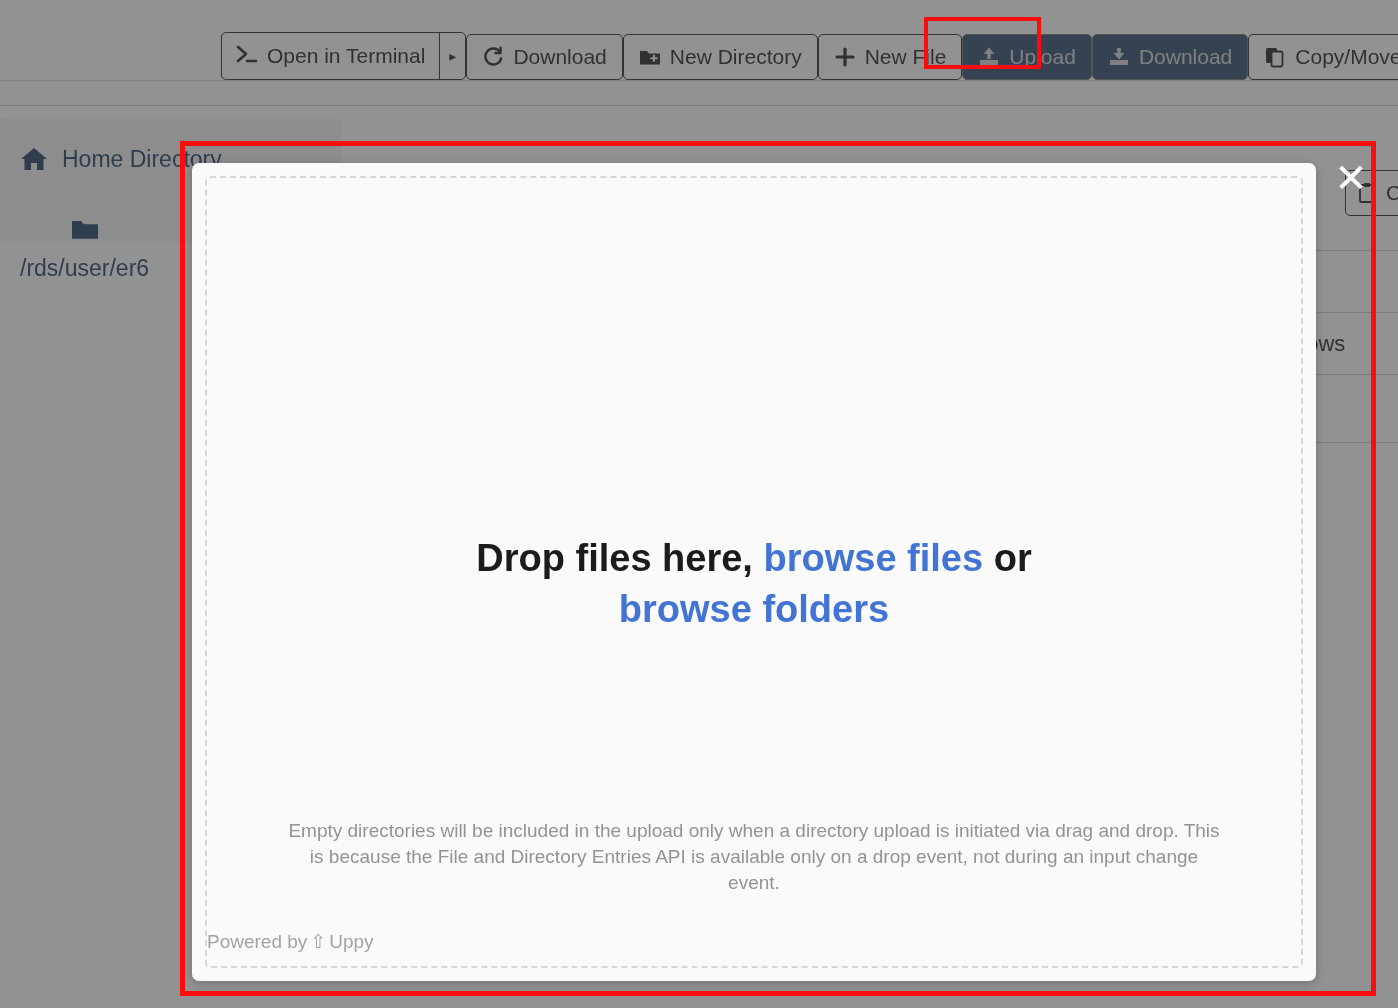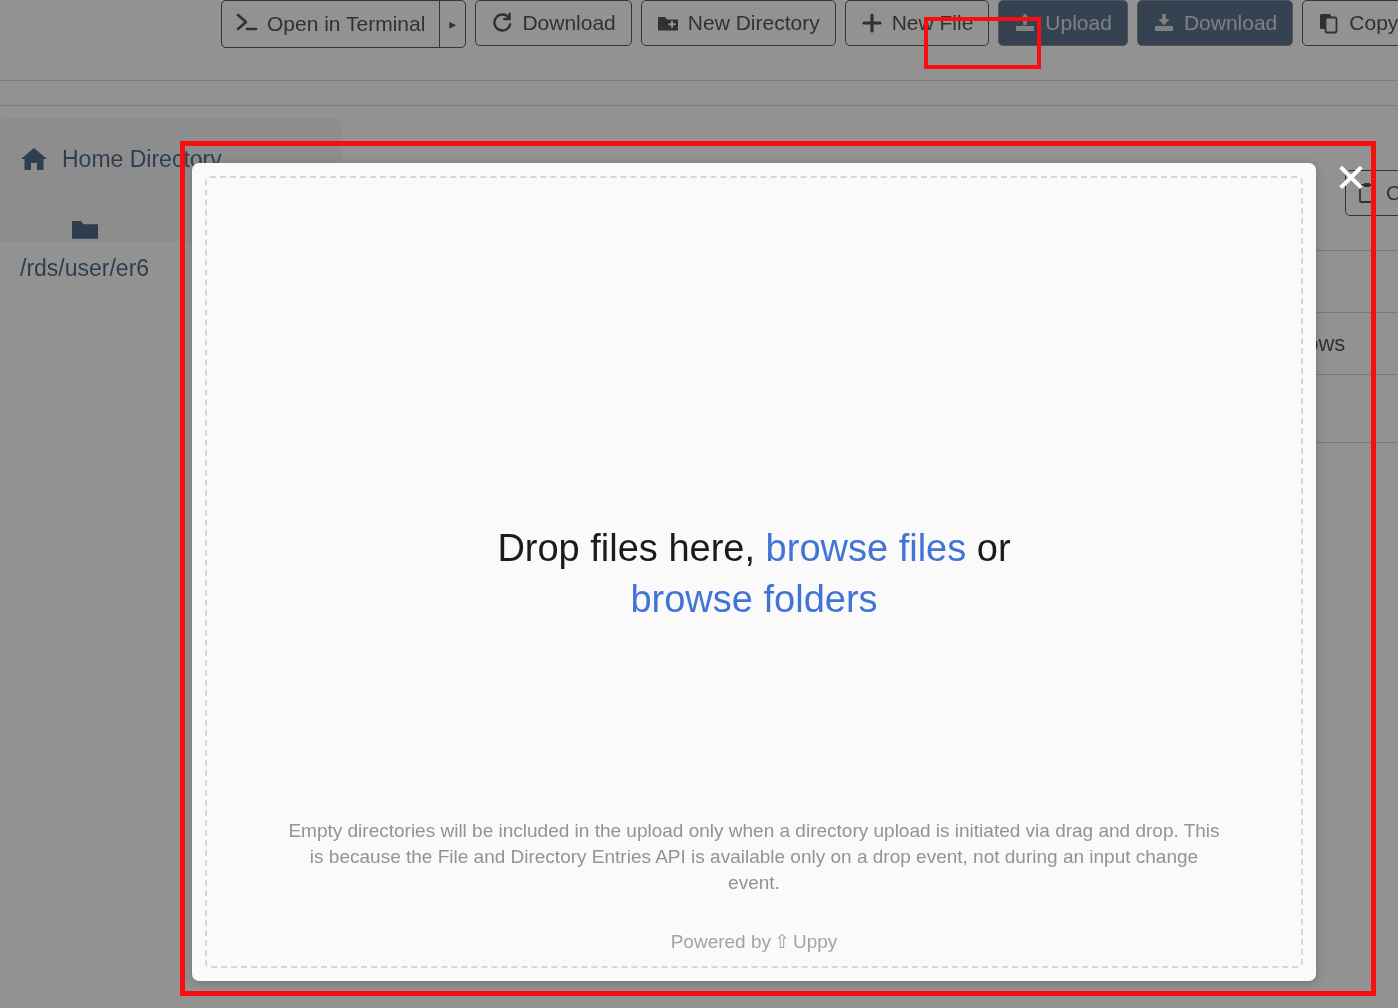--- a/index.html
+++ b/index.html
@@ -19,22 +19,21 @@
     background: #ffffff;
   }
 
   .toolbar {
     position: absolute;
     top: 0;
     left: 0;
     width: 1398px;
     height: 80px;
     display: flex;
-    align-items: flex-start;
-    gap: 9px;
+    align-items: flex-end;
     padding-left: 221px;
     box-sizing: border-box;
   }
 
   .btn {
     height: 46px;
     border: 1px solid #2a2a2a;
     border-radius: 5px;
     background: transparent;
     color: #222;
@@ -202,28 +201,28 @@
     bottom: 13px;
     border: 2px dashed #d7d7d7;
     border-radius: 5px;
     display: flex;
     flex-direction: column;
     align-items: center;
   }
 
   #drop-hint {
     position: absolute;
-    top: 345px;
+    top: 355px;
     left: 0;
     width: 100%;
     text-align: center;
     font-size: 38px;
     line-height: 1.35;
     color: #1b1b1b;
-    font-weight: 400;
+    font-weight: 700;
   }
   .uppy-link {
     color: #4274d6;
     cursor: pointer;
   }
 
   #note {
     position: absolute;
     top: 640px;
     left: 0;
@@ -238,21 +237,21 @@
 
   #powered {
     position: absolute;
     top: 752px;
     left: 0;
     width: 100%;
     text-align: center;
     font-size: 19px;
     color: #a3a3a3;
     display: flex;
-    justify-content: center;
+    justify-content: flex-start;
     align-items: center;
     gap: 3px;
   }
 
   #close-modal {
     position: absolute;
     left: 1333px;
     top: 160px;
     width: 36px;
     height: 36px;

